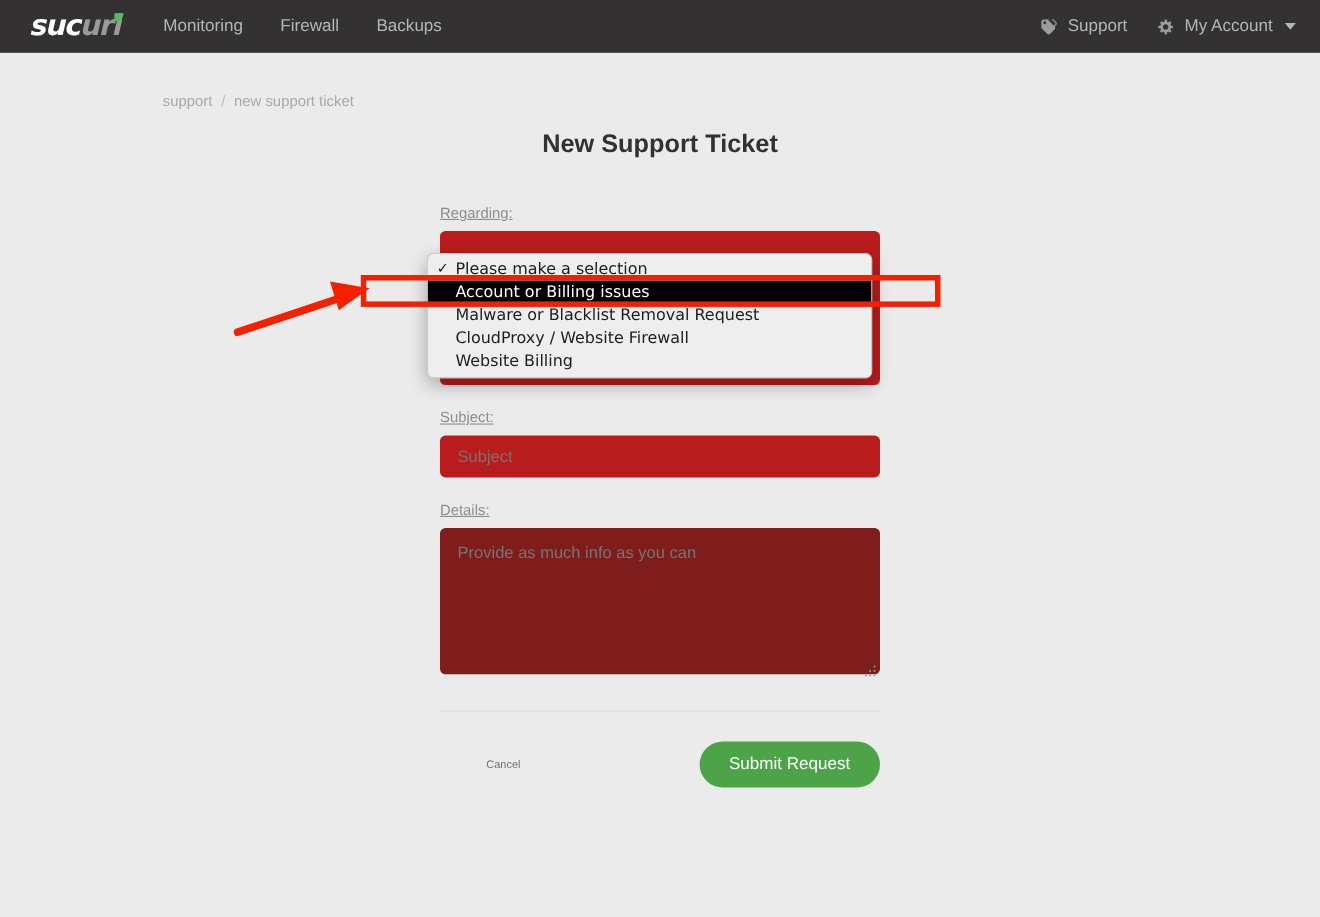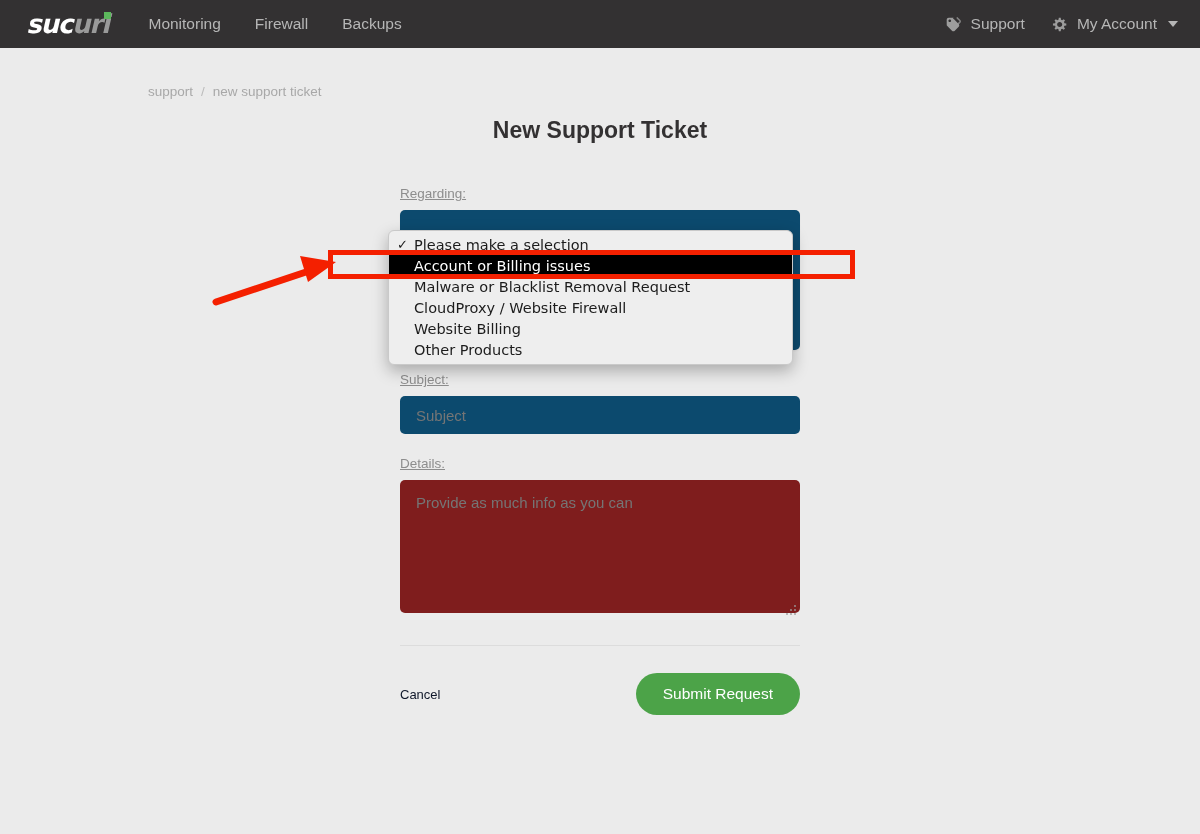--- a/index.html
+++ b/index.html
@@ -113,21 +113,21 @@
   }
   .field-label {
     font-size: 13.5px;
     color: #8d8d8d;
     margin-bottom: 9px;
     text-decoration: underline;
   }
   .text-input, .select-box {
     width: 400px;
     height: 38px;
-    background: #0c4a6e;
+    background: #b91c1c;
     border: none;
     border-radius: 5px;
     font-size: 15px;
     color: #b3b3b3;
     padding: 0 16px;
     font-family: "Liberation Sans", sans-serif;
     outline: none;
     display: flex;
     align-items: center;
   }
@@ -174,24 +174,25 @@
   }
 
   .footer-row {
     width: 400px;
     margin-top: 27px;
     display: flex;
     align-items: center;
     height: 42px;
   }
   .cancel-link {
-    font-size: 13px;
-    color: #0f172a;
+    font-size: 10px;
+    color: #737373;
     text-decoration: none;
     cursor: pointer;
+    margin-left: 42px;
   }
   .submit-btn {
     margin-left: auto;
     background: #4ca348;
     color: #ffffff;
     border: none;
     border-radius: 21px;
     height: 42px;
     padding: 0 27px;
     font-size: 15.5px;
@@ -357,23 +358,19 @@
     <span>Malware or Blacklist Removal Request</span>
   </div>
   <div class="dd-option">
     <span class="dd-check"></span>
     <span>CloudProxy / Website Firewall</span>
   </div>
   <div class="dd-option">
     <span class="dd-check"></span>
     <span>Website Billing</span>
   </div>
-  <div class="dd-option">
-    <span class="dd-check"></span>
-    <span>Other Products</span>
-  </div>
 </div>
 
 <div class="annot-box"></div>
 <svg class="annot-arrow" viewBox="0 0 150 70">
   <line x1="16" y1="54" x2="118" y2="20" stroke="#f42000" stroke-width="7" stroke-linecap="round"></line>
   <polygon points="136,14 100,8 108,34" fill="#f42000"></polygon>
 </svg>
 
 </body></html>

